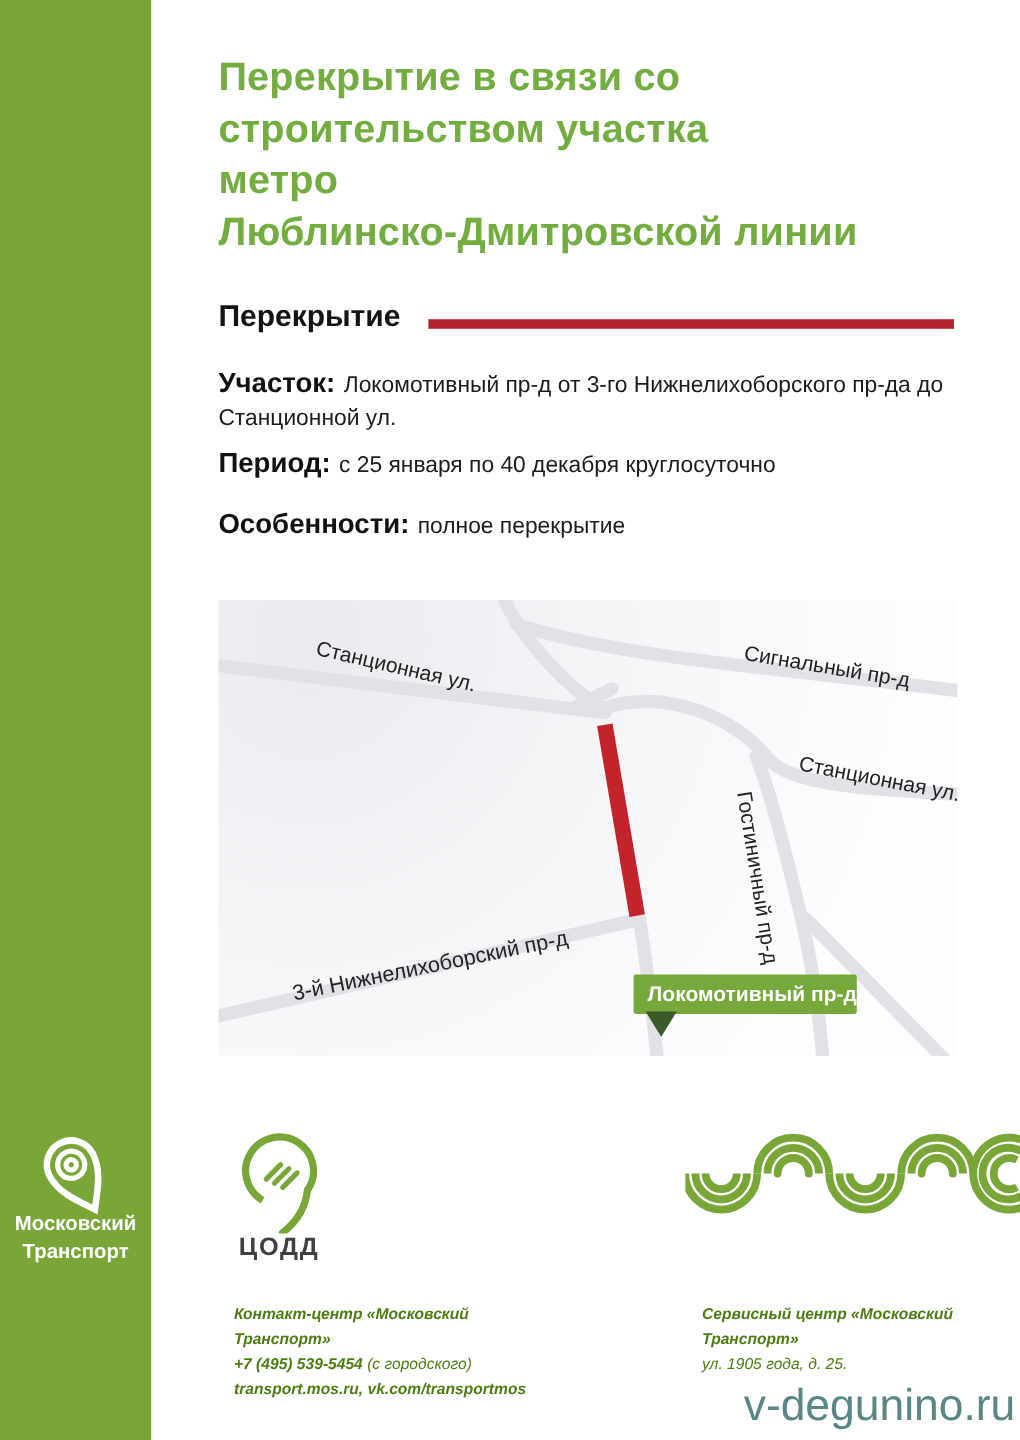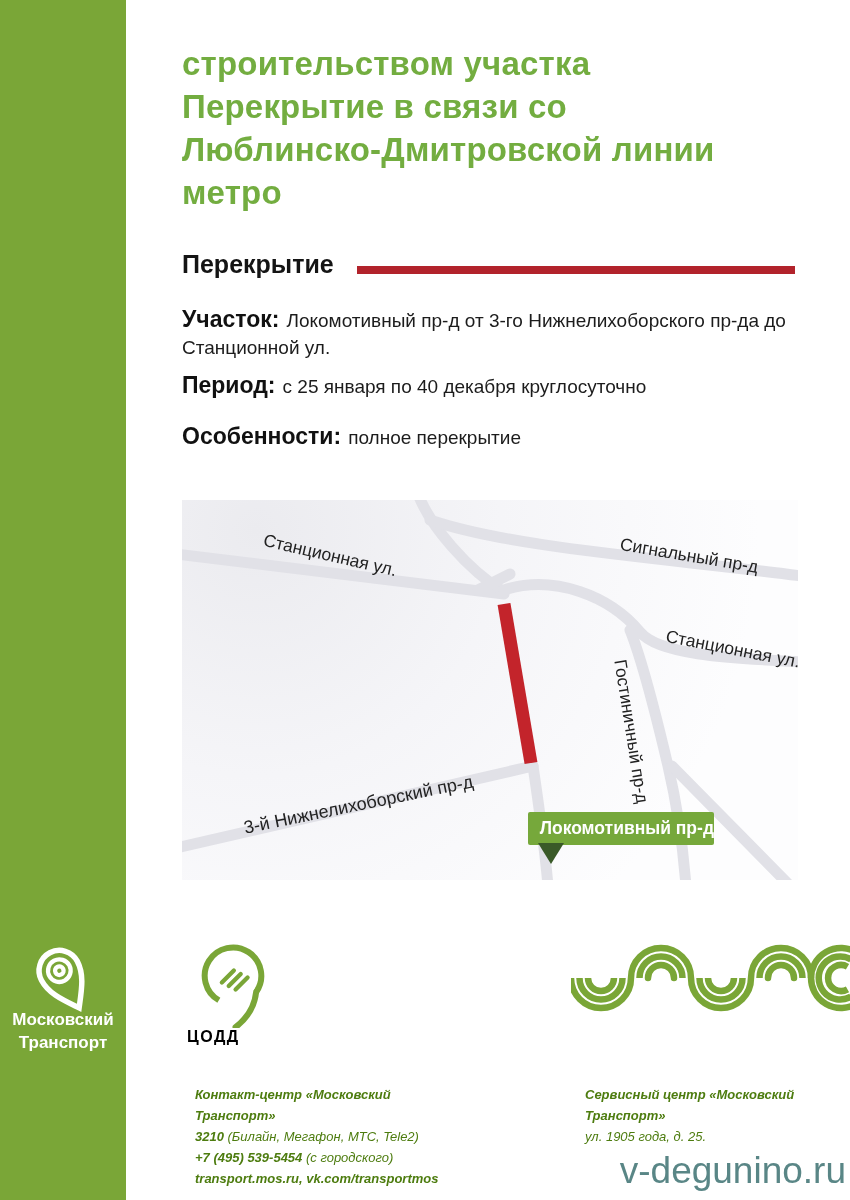--- a/index.html
+++ b/index.html
@@ -33,40 +33,40 @@
   .ml-nizhnelikh{left:60px;top:318px;font-size:18px;transform:rotate(-11.5deg);transform-origin:left top;}
   .callout{position:absolute;left:346px;top:312px;width:186px;height:33px;background:#76A83B;
     border-radius:2px;color:#fff;font-size:17.5px;font-weight:bold;text-align:right;line-height:33px;}
   .callout-pointer{position:absolute;left:356px;top:343px;width:0;height:0;
     border-left:13px solid transparent;border-right:13px solid transparent;border-top:21px solid #3A5A28;}
   
   .mt-logo{position:absolute;left:24px;top:936px;width:78px;height:80px;}
   .mt-logo-text{position:absolute;left:0;top:1008px;width:126px;text-align:center;color:#fff;
     font-size:17px;font-weight:bold;line-height:23px;}
   .codd-logo{position:absolute;left:190px;top:938px;width:86px;height:90px;}
-  .codd-text{position:absolute;left:187px;top:1028px;font-size:16px;font-weight:bold;color:#000000;letter-spacing:1.5px;}
+  .codd-text{position:absolute;left:199px;top:1028px;font-size:21px;font-weight:bold;color:#404040;letter-spacing:1.5px;}
   .wave-logo{position:absolute;left:571px;top:940px;width:279px;height:76px;overflow:hidden;}
   .contact{position:absolute;top:1084px;font-size:13px;line-height:21px;color:#4d7c0f;font-style:italic;}
   .contact b{font-weight:bold;}
   .contact-left{left:195px;width:270px;}
   .contact-right{left:585px;width:255px;}
   .watermark{position:absolute;right:4px;top:1150px;font-size:37px;color:#4C7C7C;opacity:.92;}
 </style>
 </head>
 <body>
 
 <div id="poster">
 
   <div class="sidebar"></div>
 
   <div class="headline">
+    <div>Перекрытие в связи со</div>
     <div>строительством участка</div>
-    <div>Перекрытие в связи со</div>
+    <div>метро</div>
     <div>Люблинско-Дмитровской линии</div>
-    <div>метро</div>
   </div>
 
   <div class="sec-heading">Перекрытие</div>
   <div class="sec-rule"></div>
 
   <div class="detail d1">
     <span class="dlabel">Участок:</span><span>Локомотивный пр-д от 3-го Нижнелихоборского пр-да до Станционной ул.</span>
   </div>
   <div class="detail d2">
     <span class="dlabel">Период:</span><span>с 25 января по 40 декабря круглосуточно</span>
@@ -145,21 +145,20 @@
         <path d="M 197,38 A 13 13 0 0 1 223,38" stroke-linecap="round"></path>
         <path d="M 285,64 A 30 30 0 1 1 285,12"></path>
         <path d="M 280,56.6 A 21.5 21.5 0 1 1 280,19.4"></path>
         <path d="M 276.5,49.3 A 13 13 0 1 1 276.5,26.7"></path>
       </g>
     </svg>
   </div>
 
   <div class="contact contact-left">
     <div><b>Контакт-центр «Московский Транспорт»</b></div>
-    <div><b>3210</b><span> (Билайн, Мегафон, МТС, Tele2)</span></div>
     <div><b>+7 (495) 539-5454</b><span> (с городского)</span></div>
     <div><b>transport.mos.ru, vk.com/transportmos</b></div>
   </div>
 
   <div class="contact contact-right">
     <div><b>Сервисный центр «Московский Транспорт»</b></div>
     <div>ул. 1905 года, д. 25.</div>
   </div>
 
   <div class="watermark">v-degunino.ru</div>

